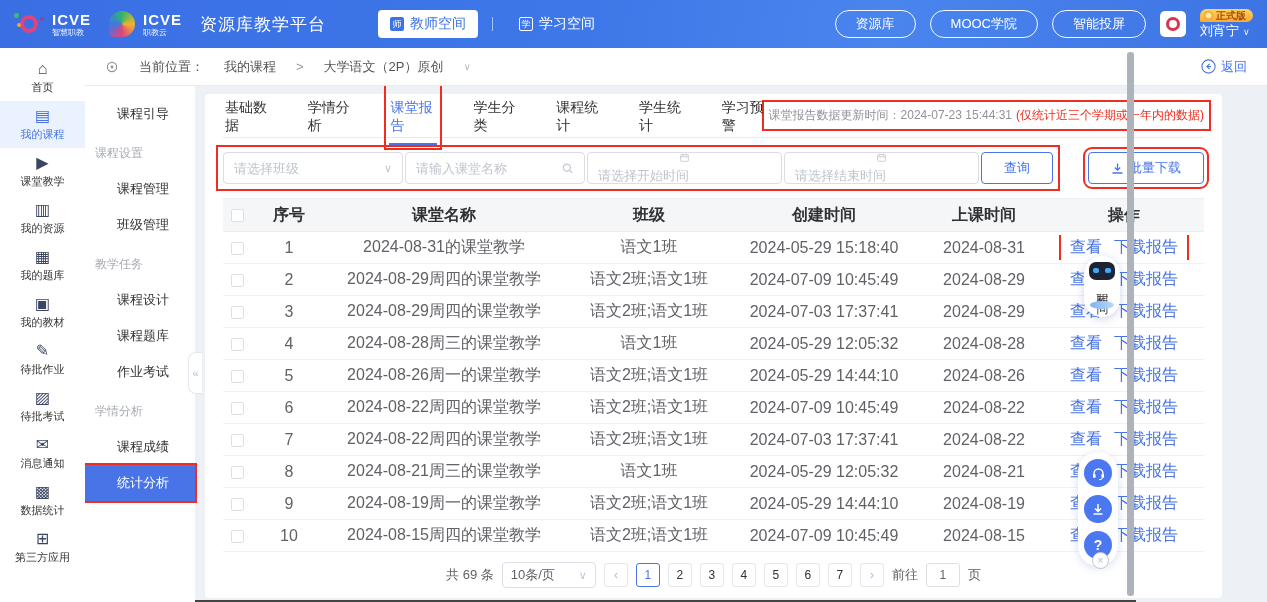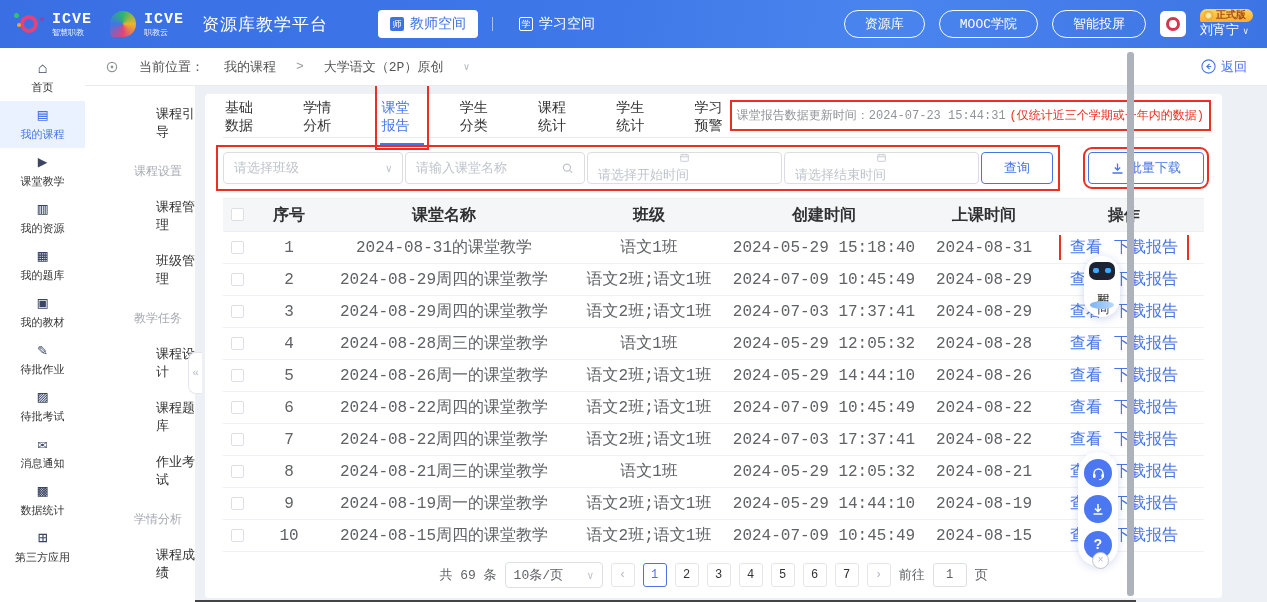--- a/index.html
+++ b/index.html
@@ -1,18 +1,18 @@
 <!DOCTYPE html>
 <html><head>
 <meta charset="utf-8">
 <style>
   * { margin:0; padding:0; box-sizing:border-box; }
   html,body { width:1267px; height:602px; }
   body { font-family:"Liberation Sans","DejaVu Sans",sans-serif; background:#edf0f5; overflow:hidden; position:relative; }
-  .app { position:absolute; inset:0; width:1136px; height:602px; background:#edf0f5; border-bottom:2px solid #444;font-family:Liberation Mono, monospace; }
+  .app { position:absolute; inset:0; width:1136px; height:602px; background:#edf0f5; border-bottom:2px solid #444; }
 
   
   .topbar { position:absolute; left:0; top:0; width:1267px; height:48px;
     background:linear-gradient(100deg,#3a6fe4 0%,#3d77e8 45%,#4a85ee 70%,#3d74e4 100%);
     display:flex; align-items:center; padding:0 14px; color:#fff; z-index:5; }
   .brand { display:flex; align-items:center; gap:8px; }
   .logo-swirl { width:30px; height:30px; position:relative; }
   .logo-swirl .c1{position:absolute;width:18px;height:18px;border:4px solid #e0447c;border-radius:50%;left:6px;top:6px;}
   .logo-swirl .d1{position:absolute;width:5px;height:5px;border-radius:50%;background:#35c06e;left:0;top:4px;}
   .logo-swirl .d2{position:absolute;width:4px;height:4px;border-radius:50%;background:#f5a623;left:3px;top:14px;}
@@ -48,21 +48,21 @@
   .sidebar { position:absolute; left:0; top:48px; width:85px; height:554px; background:#fff; z-index:4; display:flex; flex-direction:column; align-items:stretch; padding-top:6px; }
   .side-item { display:flex; flex-direction:column; align-items:center; gap:3px; padding:7px 0 6px; cursor:pointer; color:#2f3käll44; }
   .side-item { color:#333; }
   .side-item .icon { font-size:16px; line-height:1; color:#3b4664; }
   .side-item .lbl { font-size:11px; color:#333; }
   .side-item.active { background:#e9f2fe; }
   .side-item.active .icon, .side-item.active .lbl { color:#4874e8; }
 
   
   .submenu { position:absolute; left:85px; top:86px; width:110px; height:516px; background:#fff; z-index:2; padding-top:10px; }
-  .sub-item { font-size:13px; color:#333; padding:9px 0 9px 32px; cursor:pointer;margin-left:39px; }
+  .sub-item { font-size:13px; color:#333; padding:9px 0 9px 32px; cursor:pointer; }
   .sub-item.group { color:#a6aab2; font-size:12px; padding-left:10px; border-left:0; margin-top:4px; }
   .sub-item.active { background:#4874e8; color:#fff; }
   .collapse-handle { position:absolute; left:188px; top:352px; width:14px; height:42px; background:#fff; border:1px solid #e3e6ec; border-right:none; border-radius:8px 0 0 8px; display:flex; align-items:center; justify-content:center; color:#b9bdc6; font-size:11px; cursor:pointer; z-index:3; }
 
   
   .main-card { position:absolute; left:205px; top:94px; width:1017px; height:504px; background:#fff; border-radius:4px; padding:0 18px; z-index:2; }
   .tab-bar { height:44px; border-bottom:1px solid #e8eaf0; display:flex; align-items:center; }
   .tabs { display:flex; gap:34px; }
   .tab { font-size:14px; color:#333; padding:12px 2px 10px; cursor:pointer; position:relative; }
   .tab.active { color:#4874e8; }
@@ -252,20 +252,21 @@
     <div class="sub-item">课程引导</div>
       <div class="sub-item group">课程设置</div>
       <div class="sub-item">课程管理</div>
       <div class="sub-item">班级管理</div>
       <div class="sub-item group">教学任务</div>
       <div class="sub-item">课程设计</div>
       <div class="sub-item">课程题库</div>
       <div class="sub-item">作业考试</div>
       <div class="sub-item group">学情分析</div>
       <div class="sub-item">课程成绩</div>
+      <div class="sub-item active red-box">统计分析</div>
   </aside>
   <div class="collapse-handle">«</div>
 
   <main class="main-card">
 
     <div class="tab-bar">
       <div class="tabs">
         <span class="tab">基础数据</span>
           <span class="tab">学情分析</span>
           <span class="tab active red-box">课堂报告</span>

